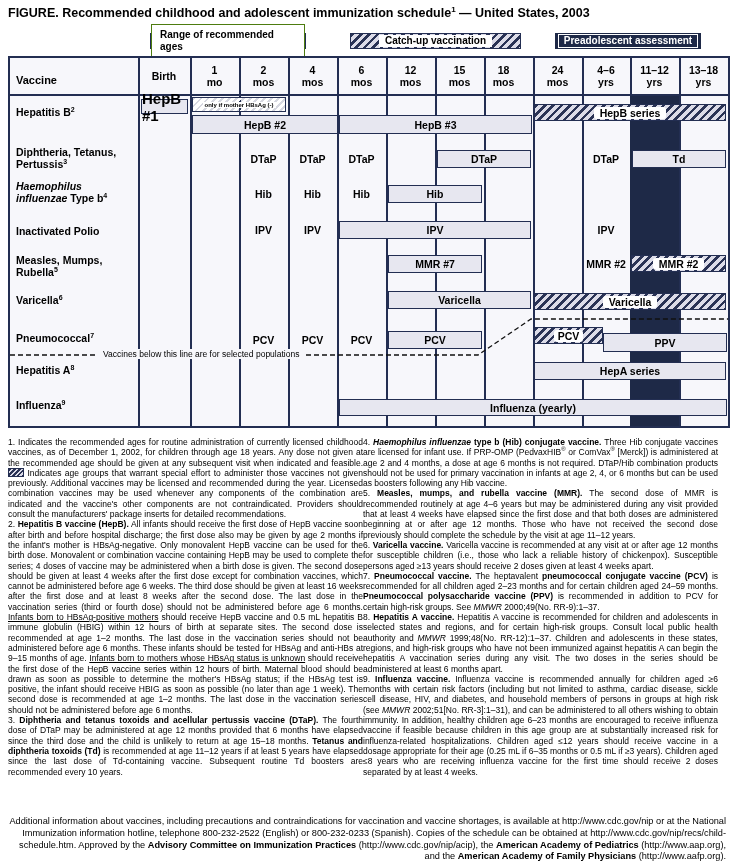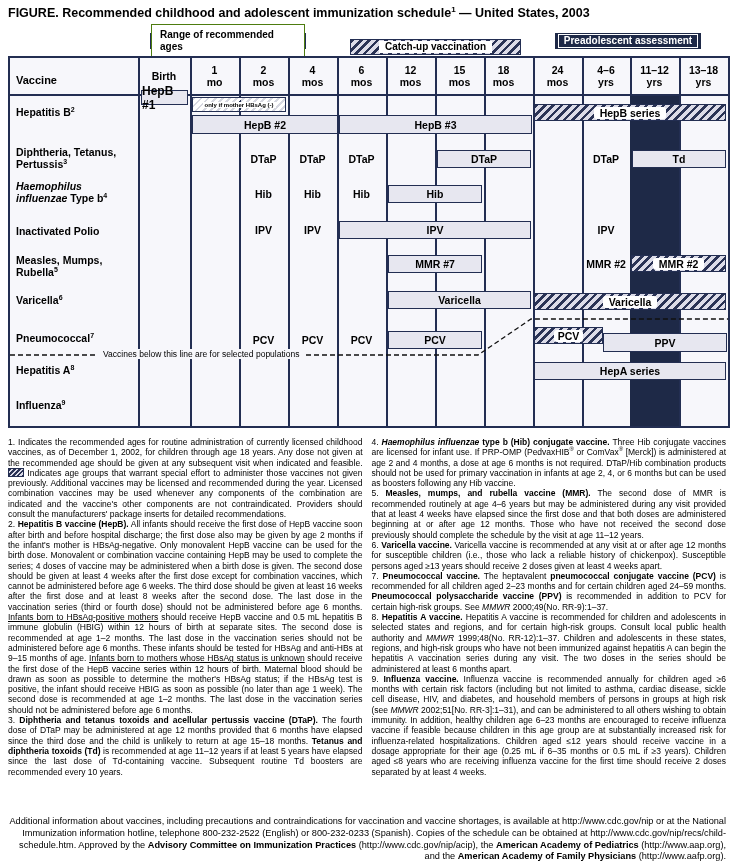--- a/index.html
+++ b/index.html
@@ -6,21 +6,21 @@
   .page{position:relative;width:734px;height:863px;background:#fff;
         font-family:"Liberation Sans","DejaVu Sans",sans-serif;color:#000;overflow:hidden;}
   .title{position:absolute;left:8px;top:6px;width:710px;font-size:12.5px;font-weight:bold;}
   .title sup{font-size:8px;}
 
   
   .lgd{position:absolute;top:33px;height:16px;display:flex;align-items:center;justify-content:center;
        font-size:10px;font-weight:bold;box-sizing:border-box;}
   .lgd.range{background:#e7e7f0;border:1.6px solid #232e52;}
   .lgd.range span{background:#fff;border:1px solid #4d7c0f;padding:4px 8px;line-height:12px;}
-  .lgd.catchup{background:repeating-linear-gradient(135deg,#2a3355 0 2.5px,#dcdce8 2.5px 6px);border:1.6px solid #232e52;margin-top:6px;}
+  .lgd.catchup{background:repeating-linear-gradient(135deg,#2a3355 0 2.5px,#dcdce8 2.5px 6px);border:1.6px solid #232e52;}
   .lgd.catchup span{background:#fff;padding:0 6px;line-height:12px;}
   .lgd.pre{background:#1e2947;border:1.6px solid #1e2947;color:#fff;}
   .lgd.pre span{border:1px solid #fff;padding:0 5px;line-height:12px;}
 
   
   .tbl{position:absolute;left:8px;top:56px;width:718px;height:368px;box-sizing:content-box;
        border:2px solid #232e52;background:#f7f7fb;}
   .vline{position:absolute;top:0;height:368px;width:1.5px;background:#232e52;}
   .hline{position:absolute;left:0;top:36px;width:718px;height:2px;background:#232e52;}
   .darkcol{position:absolute;left:620px;top:38px;width:49px;height:330px;background:#1e2947;}
@@ -38,21 +38,21 @@
   .celltxt{position:absolute;text-align:center;font-size:10.5px;font-weight:bold;z-index:4;}
   .notebox{position:absolute;left:182px;top:39px;width:94px;height:15px;box-sizing:border-box;
            border:1px solid #232e52;z-index:4;display:flex;align-items:center;justify-content:center;
            font-size:6px;font-weight:bold;
            background:repeating-linear-gradient(135deg,rgba(42,51,85,.16) 0 2px,#ffffff 2px 5px);}
   .dash-svg{position:absolute;left:0;top:0;z-index:3;}
   .dashnote{position:absolute;left:88px;top:291px;z-index:3;background:#f7f7fb;padding:0 5px;
             font-size:8.5px;}
 
   
-  .foot{position:absolute;left:8px;top:437px;width:718px;display:flex;gap:9px;}
+  .foot{position:absolute;left:8px;top:437px;width:718px;display:flex;}
   .fcol{width:355px;text-align:justify;font-size:8.5px;line-height:10.3px;}
   .fn{margin:0 0 0 0;}
   .rb{font-weight:bold;}
   .ri{font-style:italic;}
   .rbi{font-weight:bold;font-style:italic;}
   .ru{text-decoration:underline;}
   sup{line-height:0;}
   .fcol sup{font-size:6px;}
   .swatch{display:inline-block;width:14px;height:7px;vertical-align:-1px;
           border:1px solid #232e52;
@@ -152,21 +152,21 @@
     <div class="rlabel" style="top:236px"><span>Varicella</span><sup>6</sup></div>
     <div class="rlabel" style="top:274px"><span>Pneumococcal</span><sup>7</sup></div>
     <div class="rlabel" style="top:306px"><span>Hepatitis A</span><sup>8</sup></div>
     <div class="rlabel" style="top:341px"><span>Influenza</span><sup>9</sup></div>
 
     <svg class="dash-svg" width="718" height="368">
       <path d="M0,297 H468 L521,261 H718" fill="none" stroke="#111" stroke-width="1.3" stroke-dasharray="5 3"></path>
     </svg>
     <div class="dashnote">Vaccines below this line are for selected populations</div>
 
-    <div class="bar light" style="left:131px;top:32px;width:47px;height:15px;font-size:12px">HepB #1</div>
+    <div class="bar light" style="left:131px;top:41px;width:47px;height:15px;font-size:15px">HepB #1</div>
     <div class="notebox">
         <span style="background:#fff;padding:0 2px">only if mother HBsAg (-)</span>
       </div>
     <div class="bar light" style="left:182px;top:57px;width:146px;height:19px">HepB #2</div>
     <div class="bar light" style="left:329px;top:57px;width:193px;height:19px">HepB #3</div>
     <div class="bar hatch" style="left:524px;top:46px;width:192px;height:17px">
         <span class="chip">HepB series</span>
       </div>
 
     <div class="celltxt" style="left:229px;top:95px;width:49px">DTaP</div>
@@ -201,20 +201,21 @@
     <div class="celltxt" style="left:278px;top:276px;width:49px">PCV</div>
     <div class="celltxt" style="left:327px;top:276px;width:49px">PCV</div>
     <div class="bar light" style="left:378px;top:273px;width:94px;height:18px">PCV</div>
     <div class="bar hatch" style="left:524px;top:269px;width:69px;height:17px">
         <span class="chip" style="padding:0 4px">PCV</span>
       </div>
     <div class="bar light" style="left:593px;top:275px;width:124px;height:19px">PPV</div>
 
     <div class="bar light" style="left:524px;top:304px;width:192px;height:18px">HepA series</div>
 
+    <div class="bar light" style="left:329px;top:341px;width:388px;height:17px">Influenza (yearly)</div>
   </div>
 
   <div class="foot">
     <div class="fcol">
       <div class="fn"><span>1. Indicates the recommended ages for routine administration of currently licensed childhood vaccines, as of December 1, 2002, for children through age 18 years. Any dose not given at the recommended age should be given at any subsequent visit when indicated and feasible. </span><span class="swatch"></span><span> Indicates age groups that warrant special effort to administer those vaccines not given previously. Additional vaccines may be licensed and recommended during the year. Licensed combination vaccines may be used whenever any components of the combination are indicated and the vaccine's other components are not contraindicated. Providers should consult the manufacturers' package inserts for detailed recommendations.</span></div>
       <div class="fn"><span>2. </span><span class="rb">Hepatitis B vaccine (HepB).</span><span> All infants should receive the first dose of HepB vaccine soon after birth and before hospital discharge; the first dose also may be given by age 2 months if the infant's mother is HBsAg-negative. Only monovalent HepB vaccine can be used for the birth dose. Monovalent or combination vaccine containing HepB may be used to complete the series; 4 doses of vaccine may be administered when a birth dose is given. The second dose should be given at least 4 weeks after the first dose except for combination vaccines, which cannot be administered before age 6 weeks. The third dose should be given at least 16 weeks after the first dose and at least 8 weeks after the second dose. The last dose in the vaccination series (third or fourth dose) should not be administered before age 6 months. </span><span class="ru">Infants born to HBsAg-positive mothers</span><span> should receive HepB vaccine and 0.5 mL hepatitis B immune globulin (HBIG) within 12 hours of birth at separate sites. The second dose is recommended at age 1–2 months. The last dose in the vaccination series should not be administered before age 6 months. These infants should be tested for HBsAg and anti-HBs at 9–15 months of age. </span><span class="ru">Infants born to mothers whose HBsAg status is unknown</span><span> should receive the first dose of the HepB vaccine series within 12 hours of birth. Maternal blood should be drawn as soon as possible to determine the mother's HBsAg status; if the HBsAg test is positive, the infant should receive HBIG as soon as possible (no later than age 1 week). The second dose is recommended at age 1–2 months. The last dose in the vaccination series should not be administered before age 6 months.</span></div>
       <div class="fn"><span>3. </span><span class="rb">Diphtheria and tetanus toxoids and acellular pertussis vaccine (DTaP).</span><span> The fourth dose of DTaP may be administered at age 12 months provided that 6 months have elapsed since the third dose and the child is unlikely to return at age 15–18 months. </span><span class="rb">Tetanus and diphtheria toxoids (Td)</span><span> is recommended at age 11–12 years if at least 5 years have elapsed since the last dose of Td-containing vaccine. Subsequent routine Td boosters are recommended every 10 years.</span></div>
     </div>
     <div class="fcol">
       <div class="fn"><span>4. </span><span class="rbi">Haemophilus influenzae</span><span class="rb"> type b (Hib) conjugate vaccine.</span><span> Three Hib conjugate vaccines are licensed for infant use. If PRP-OMP (PedvaxHIB</span><sup>®</sup><span> or ComVax</span><sup>®</sup><span> [Merck]) is administered at age 2 and 4 months, a dose at age 6 months is not required. DTaP/Hib combination products should not be used for primary vaccination in infants at age 2, 4, or 6 months but can be used as boosters following any Hib vaccine.</span></div>

